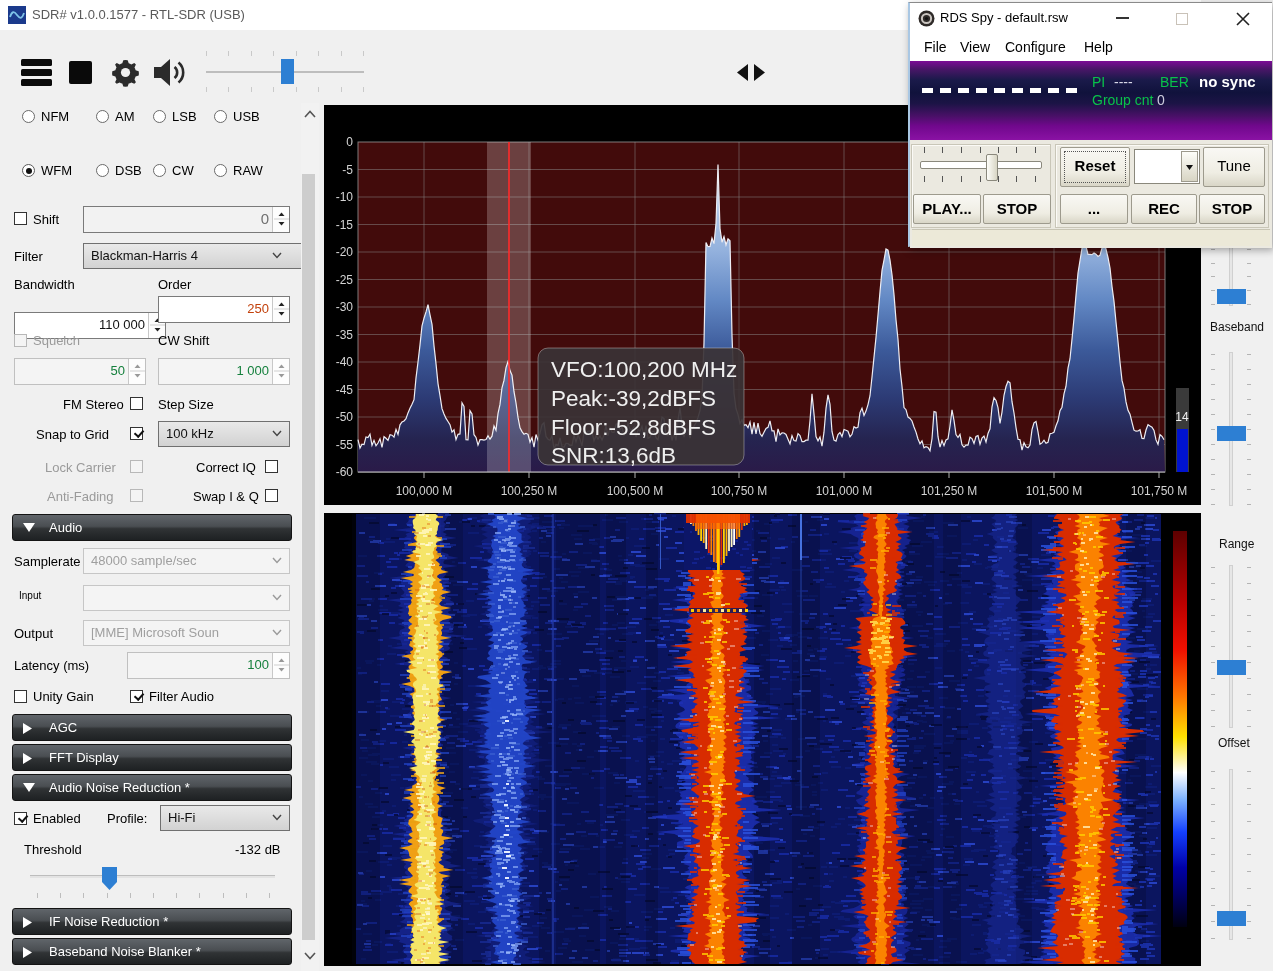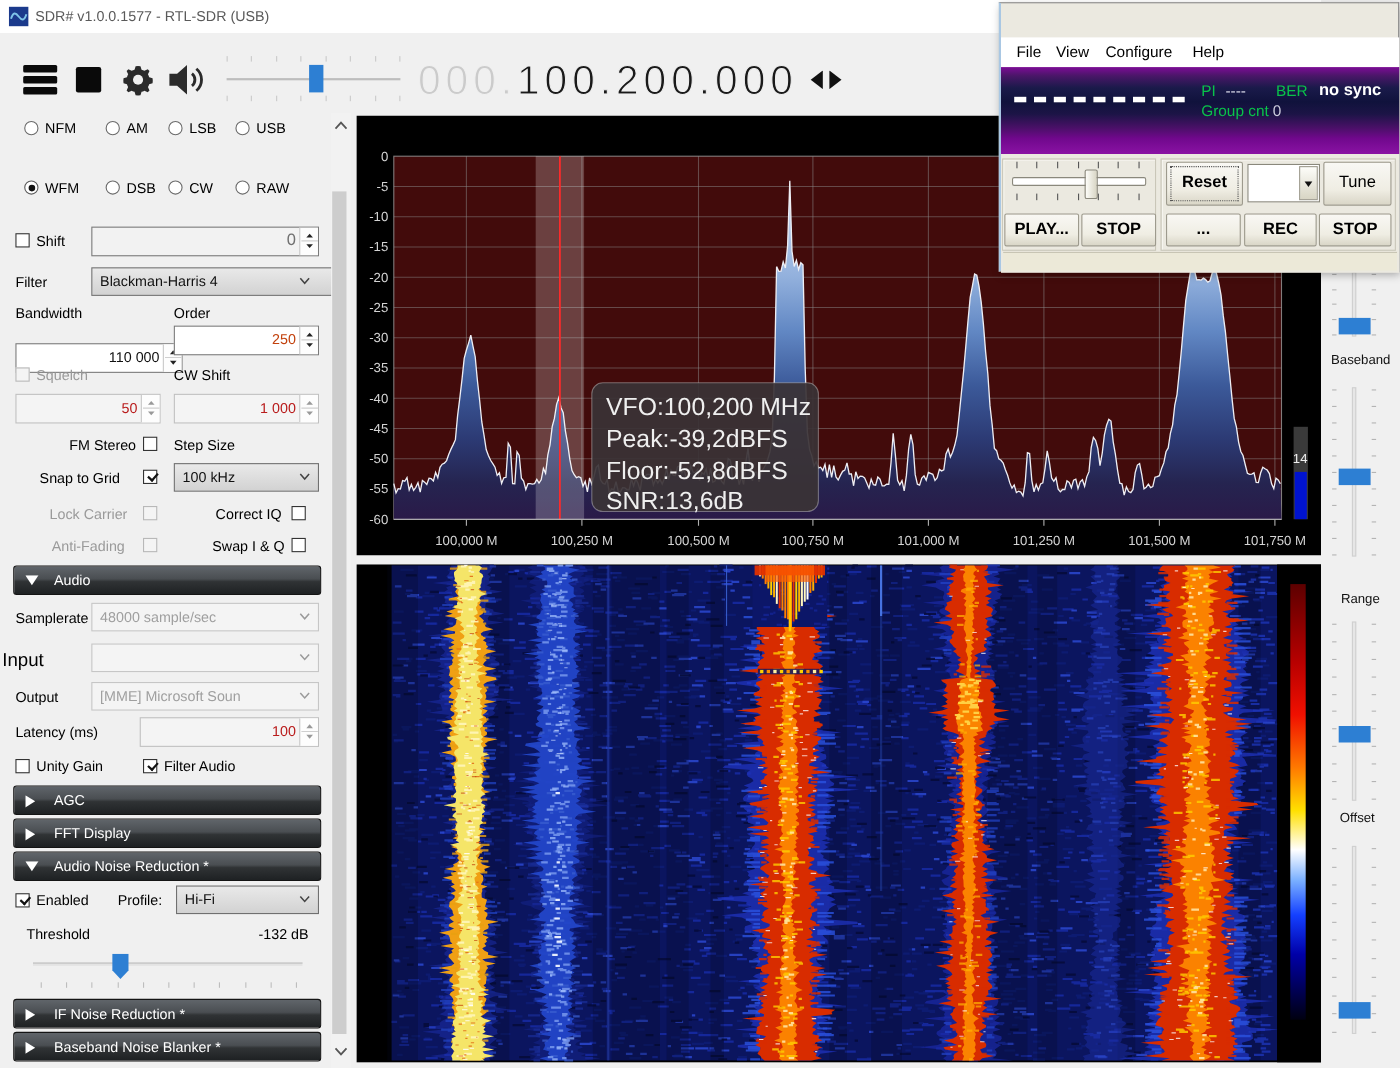--- a/index.html
+++ b/index.html
@@ -8,21 +8,21 @@
 .cb{position:absolute;width:13px;height:13px;background:#fff;border:1px solid #333;}
 .cbd{position:absolute;width:13px;height:13px;background:#f4f4f4;border:1px solid #b8b8b8;}
 .cbc{position:absolute;width:13px;height:13px;background:#fff;border:1px solid #333;}
 .cbc:after{content:"";position:absolute;left:2px;top:-1px;width:7px;height:4px;border-left:2px solid #111;border-bottom:2px solid #111;transform:rotate(-48deg) translate(-1px,3px);}
 .radio{position:absolute;width:13px;height:13px;border-radius:50%;background:#fff;border:1.5px solid #6a6a6a;}
 .radsel{position:absolute;width:13px;height:13px;border-radius:50%;background:#fff;border:1.5px solid #5a5a5a;}
 .radsel:after{content:"";position:absolute;left:2.5px;top:2.5px;width:6px;height:6px;border-radius:50%;background:#111;}
 .inp{position:absolute;background:#fff;border:1px solid #7a7a7a;}
 .inpd{position:absolute;background:#f4f4f4;border:1px solid #c0c0c0;}
 .inptxt{position:absolute;right:20px;top:4px;font-size:13px;color:#222;}
-.inptxtd{position:absolute;right:20px;top:4px;font-size:13px;color:#b91c1c;}
+.inptxtd{position:absolute;right:20px;top:4px;font-size:13px;color:#15803d;}
 .spin{position:absolute;right:0;top:0;width:17px;height:100%;border-left:1px solid #c8c8c8;background:#fdfdfd;}
 .spin svg{position:absolute;left:0;top:0;}
 .combo{position:absolute;background:linear-gradient(#e9e9e9,#d2d2d2);border:1px solid #707070;}
 .combod{position:absolute;background:#f4f4f4;border:1px solid #c6c6c6;}
 .combotxt{position:absolute;left:7px;top:4px;font-size:13px;color:#111;}
 .combotxtd{position:absolute;left:7px;top:4px;font-size:13px;color:#9f9f9f;}
 .hdr{position:absolute;left:12px;width:280px;height:27px;border-radius:3px;background:linear-gradient(#60656a,#4a4e52 45%,#303335 55%,#1e2123);border:1px solid #141414;color:#fff;font-size:13px;}
 .hdr .t{position:absolute;left:36px;top:5px;}
 .hdr svg{position:absolute;left:10px;top:8px;}
 .vtick{position:absolute;width:4px;height:1px;background:#b4b4b4;}
@@ -62,21 +62,20 @@
     <div class="abs" style="left:296px;top:21px;width:1px;height:5px;background:#c9c9c9"></div>
     <div class="abs" style="left:296px;top:57px;width:1px;height:5px;background:#c9c9c9"></div>
     <div class="abs" style="left:318px;top:21px;width:1px;height:5px;background:#c9c9c9"></div>
     <div class="abs" style="left:318px;top:57px;width:1px;height:5px;background:#c9c9c9"></div>
     <div class="abs" style="left:341px;top:21px;width:1px;height:5px;background:#c9c9c9"></div>
     <div class="abs" style="left:341px;top:57px;width:1px;height:5px;background:#c9c9c9"></div>
     <div class="abs" style="left:363px;top:21px;width:1px;height:5px;background:#c9c9c9"></div>
     <div class="abs" style="left:363px;top:57px;width:1px;height:5px;background:#c9c9c9"></div>
     <div class="abs" style="left:206px;top:41px;width:158px;height:2px;background:#bdbdbd"></div>
     <div class="abs" style="left:281px;top:29px;width:13px;height:25px;background:#2d7fd3"></div>
-    <div class="abs" style="left:380px;top:22px;font-size:37px;font-weight:400;letter-spacing:4.5px;color:#1a1a1a;-webkit-text-stroke:0.9px #f0f0f0"><span style="color:#cbcbcb">000.</span>100.200.000</div>
     <svg class="abs" style="left:734px;top:34px" width="34" height="17">
       <path d="M14 0 L14 17 L3 8.5 Z" fill="#111"></path>
       <path d="M20 0 L20 17 L31 8.5 Z" fill="#111"></path>
     </svg>
   </div>
 <div class="abs" style="left:0;top:103px;width:324px;height:868px;background:#f0f0f0">
     <div class="abs" style="left:0;top:-103px;width:324px;height:971px"></div>
   </div>
 <div class="radio" style="left:22px;top:110px"></div>
 <div class="lbl" style="left:41px;top:109px;font-size:13px">NFM</div>
@@ -183,21 +182,21 @@
     </svg>
     <span class="t">Audio</span>
   </div>
 <div class="lbl" style="left:14px;top:554px;font-size:13px">Samplerate</div>
 <div class="combod" style="left:83px;top:548px;width:207px;height:26px">
     <div class="combotxtd">48000 sample/sec</div>
   </div>
 <svg class="abs" style="left:272px;top:557px" width="10" height="7">
     <path d="M1 1 L5 5.5 L9 1" stroke="#9a9a9a" stroke-width="1.4" fill="none"></path>
   </svg>
-<div class="lbl" style="left:2px;top:590px;font-size:17px">Input</div>
+<div class="lbl" style="left:19px;top:590px;font-size:10px">Input</div>
 <div class="combod" style="left:83px;top:585px;width:207px;height:26px"></div>
 <svg class="abs" style="left:272px;top:594px" width="10" height="7">
     <path d="M1 1 L5 5.5 L9 1" stroke="#9a9a9a" stroke-width="1.4" fill="none"></path>
   </svg>
 <div class="lbl" style="left:14px;top:626px;font-size:13px">Output</div>
 <div class="combod" style="left:83px;top:620px;width:207px;height:26px">
     <div class="combotxtd">[MME] Microsoft Soun</div>
   </div>
 <svg class="abs" style="left:272px;top:629px" width="10" height="7">
     <path d="M1 1 L5 5.5 L9 1" stroke="#9a9a9a" stroke-width="1.4" fill="none"></path>
@@ -614,20 +613,33 @@
 <div class="vtick" style="left:1211px;top:888px"></div>
 <div class="vtick" style="left:1247px;top:888px"></div>
 <div class="vtick" style="left:1211px;top:905px"></div>
 <div class="vtick" style="left:1247px;top:905px"></div>
 <div class="vtick" style="left:1211px;top:921px"></div>
 <div class="vtick" style="left:1247px;top:921px"></div>
 <div class="vtick" style="left:1211px;top:938px"></div>
 <div class="vtick" style="left:1247px;top:938px"></div>
 <div class="abs" style="left:1217px;top:911px;width:29px;height:15px;background:#2d7fd3"></div>
 <div class="abs" style="left:908px;top:2px;width:364px;height:245px;background:#ebe9e0;border:1px solid #8a8a8a;border-left:2px solid #a9c7e3;box-shadow:2px 3px 8px rgba(0,0,0,0.35)">
+    <div class="abs" style="left:0;top:0;width:362px;height:31px;background:#fff">
+      <svg class="abs" style="left:8px;top:7px" width="17" height="17">
+        <circle cx="8.5" cy="8.5" r="8" fill="#2e2a28"></circle>
+        <circle cx="8.5" cy="8.5" r="4.6" fill="none" stroke="#cac5c0" stroke-width="2"></circle>
+        <circle cx="8.5" cy="8.5" r="1.6" fill="#111"></circle>
+      </svg>
+      <div class="abs" style="left:30px;top:7px;font-size:13px;color:#000">RDS Spy - default.rsw</div>
+      <div class="abs" style="left:206px;top:14px;width:13px;height:2px;background:#333"></div>
+      <div class="abs" style="left:266px;top:10px;width:12px;height:12px;border:1px solid #c9c2b8"></div>
+      <svg class="abs" style="left:326px;top:9px" width="14" height="14">
+        <path d="M1 1 L13 13 M13 1 L1 13" stroke="#222" stroke-width="1.6"></path>
+      </svg>
+    </div>
     <div class="abs" style="left:0;top:31px;width:362px;height:27px;background:#fff">
       <div class="abs" style="left:14px;top:5px;font-size:14px">File</div>
       <div class="abs" style="left:50px;top:5px;font-size:14px">View</div>
       <div class="abs" style="left:95px;top:5px;font-size:14px">Configure</div>
       <div class="abs" style="left:174px;top:5px;font-size:14px">Help</div>
     </div>
     <div class="abs" style="left:0;top:58px;width:362px;height:79px;background:linear-gradient(#7c0c96 0%,#4a1668 10%,#1a1a4a 24%,#10123c 40%,#1c1446 54%,#4a1068 70%,#70088c 82%,#8a12a4 100%)">
       <div class="abs" style="left:12px;top:27px;width:11px;height:5px;background:#fff"></div>
       <div class="abs" style="left:30px;top:27px;width:11px;height:5px;background:#fff"></div>
       <div class="abs" style="left:48px;top:27px;width:11px;height:5px;background:#fff"></div>

